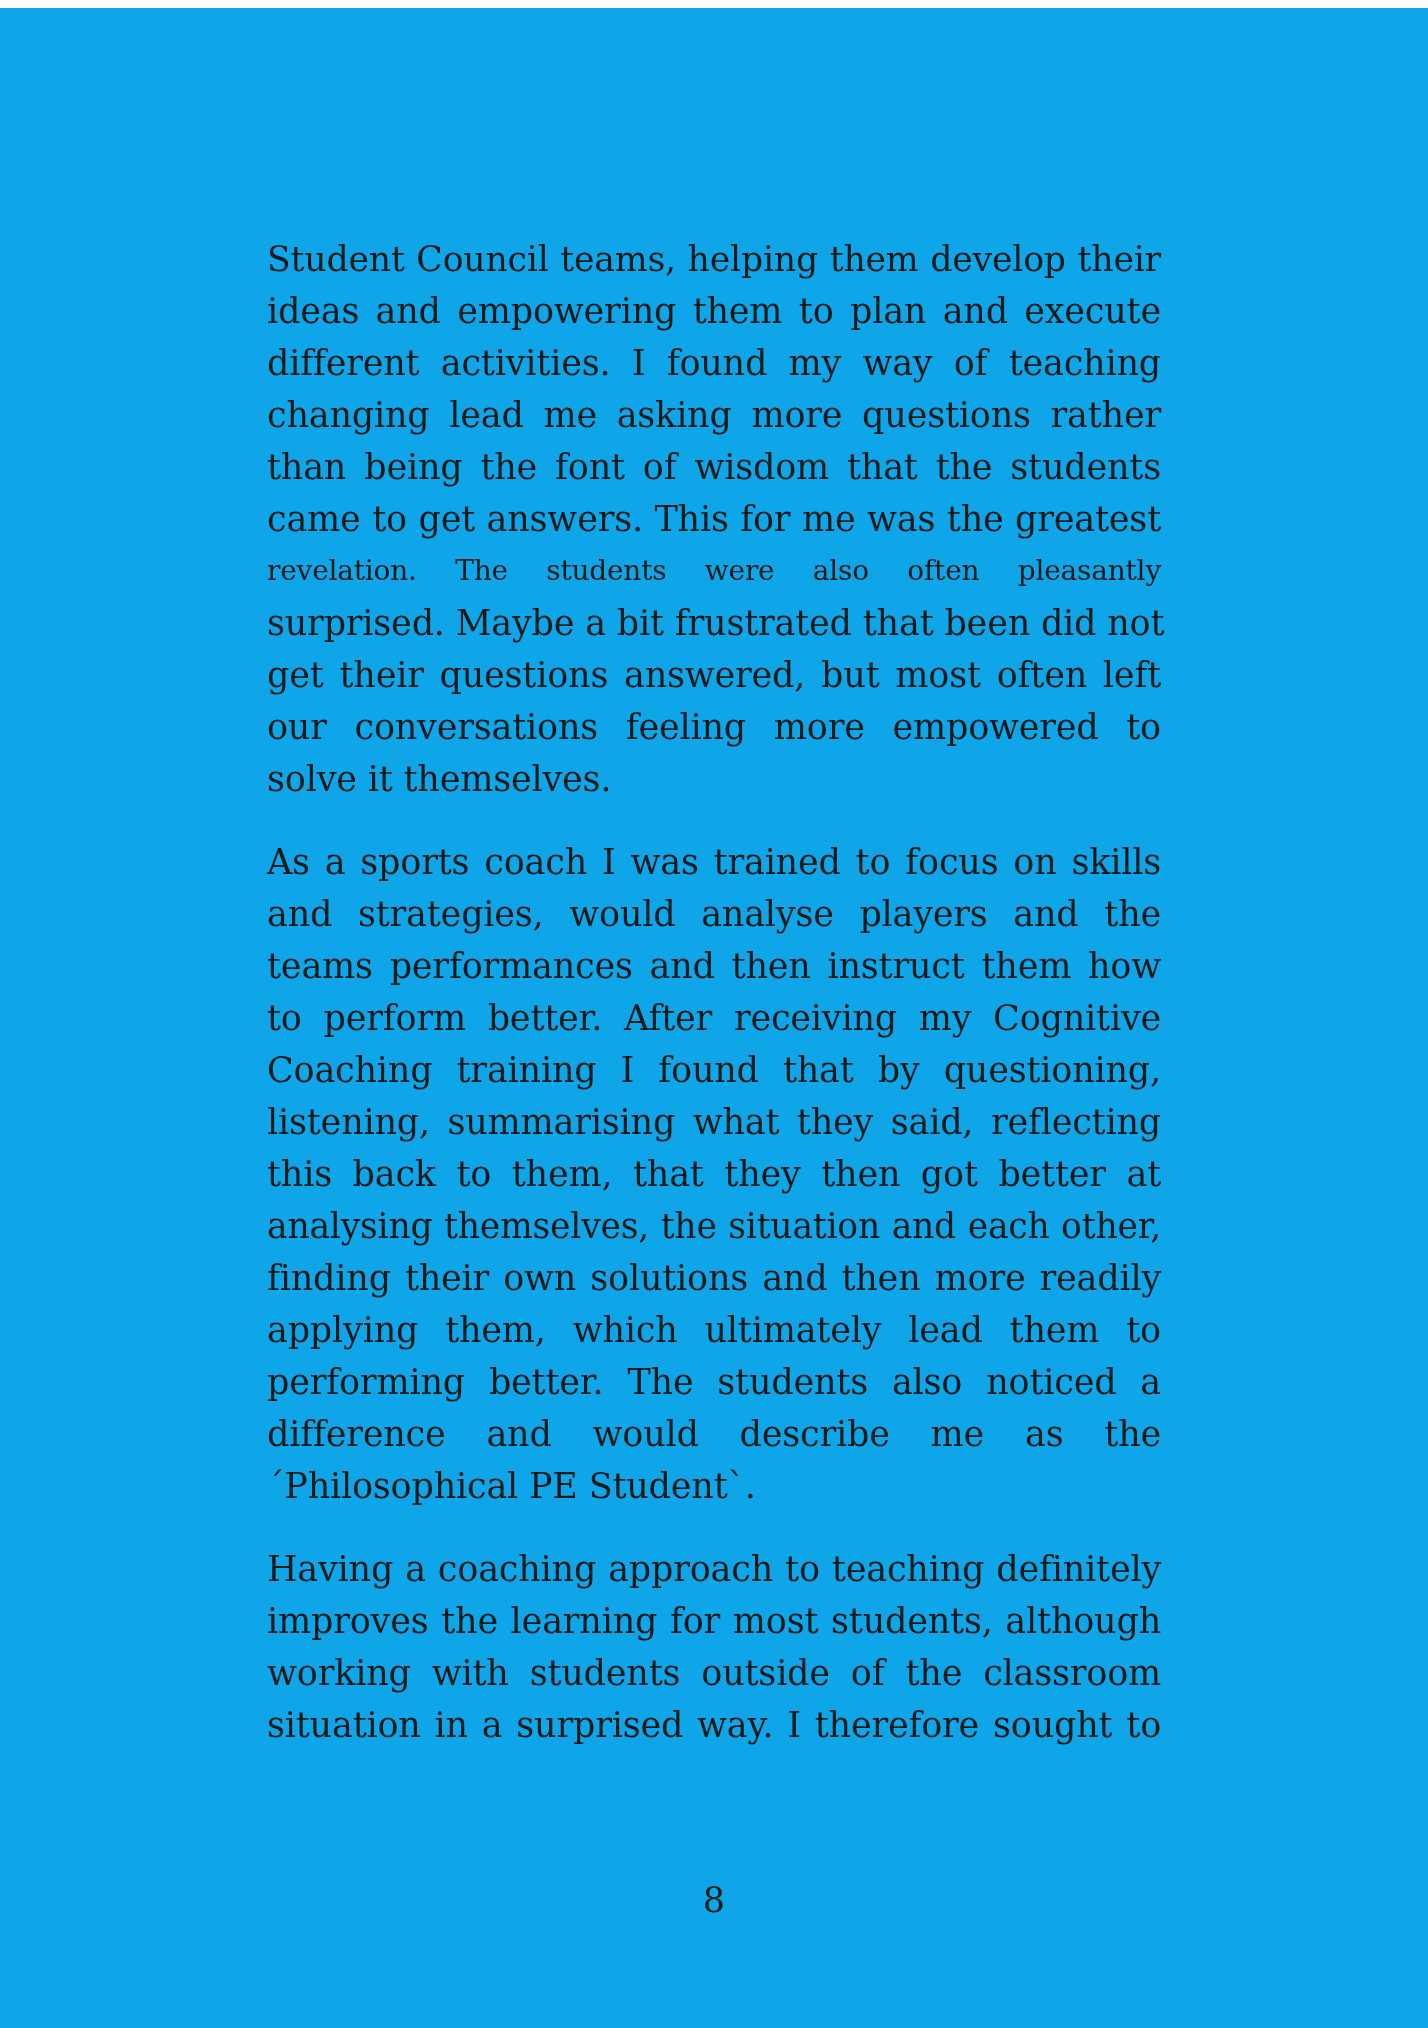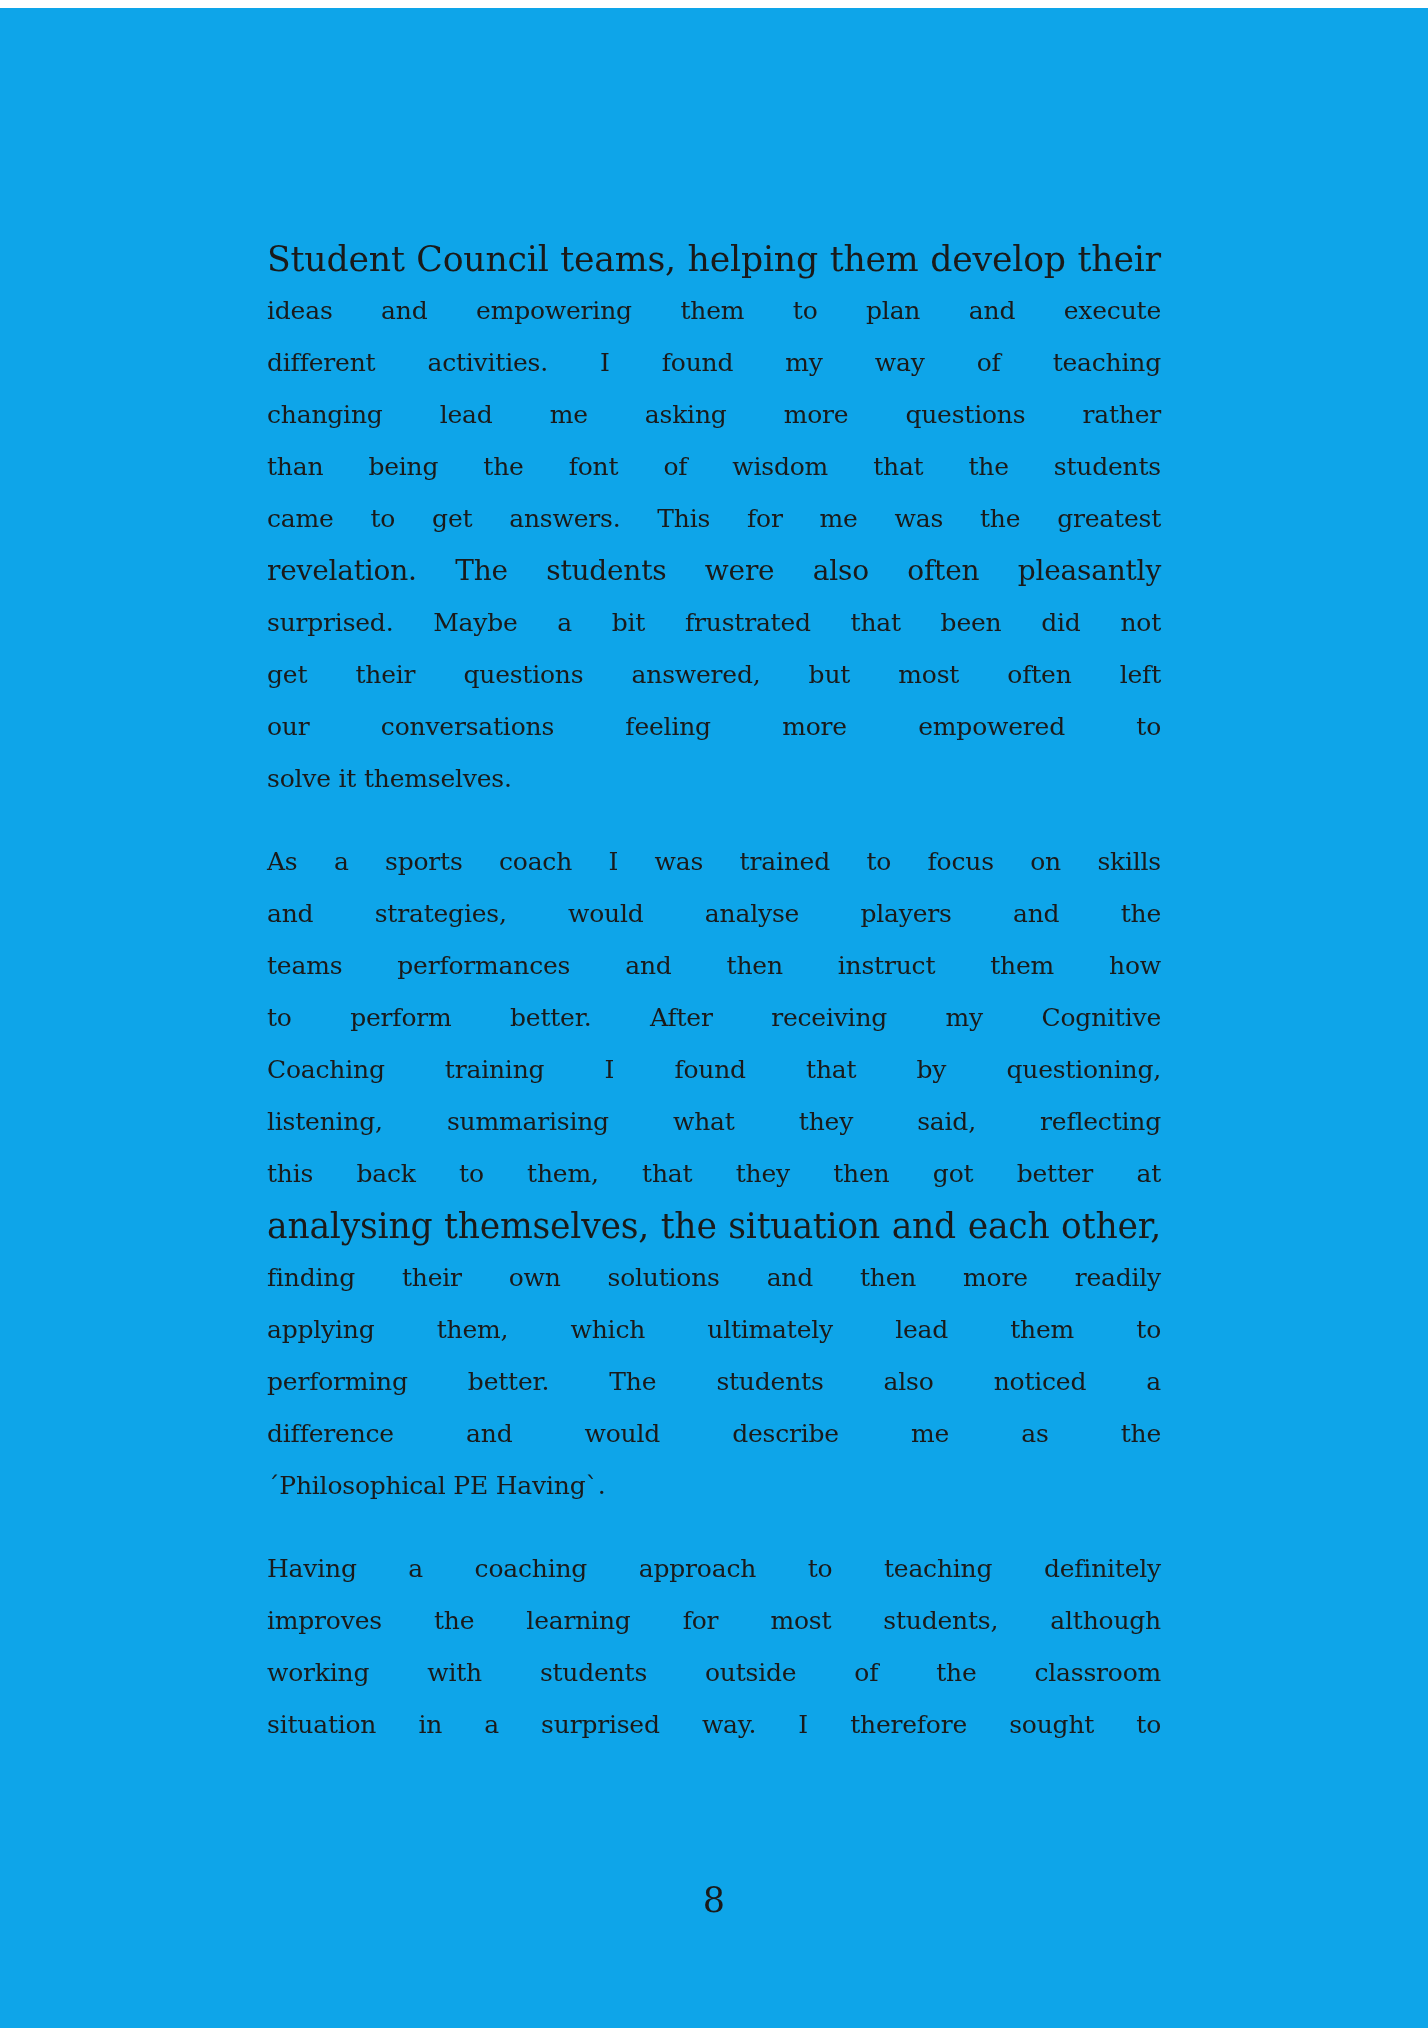--- a/index.html
+++ b/index.html
@@ -29,21 +29,21 @@
       top: 225px;
       width: 894px;
     }
     .paragraph {
       margin: 0 0 31px 0;
     }
     .line {
       display: block;
       height: 52px;
       line-height: 52px;
-      font-size: 25px;
+      font-size: 35px;
       white-space: nowrap;
       text-align: justify;
       text-align-last: justify;
       letter-spacing: -0.2px;
     }
     .line.last {
       text-align: center;
       text-align-last: left;
     }
     .page-number {
@@ -82,21 +82,21 @@
       <span class="line" style="">teams performances and then instruct them how</span>
       <span class="line" style="">to perform better. After receiving my Cognitive</span>
       <span class="line" style="">Coaching training I found that by questioning,</span>
       <span class="line" style="">listening, summarising what they said, reflecting</span>
       <span class="line" style="">this back to them, that they then got better at</span>
       <span class="line" style="font-size: 34.5544px;">analysing themselves, the situation and each other,</span>
       <span class="line" style="">finding their own solutions and then more readily</span>
       <span class="line" style="">applying them, which ultimately lead them to</span>
       <span class="line" style="">performing better. The students also noticed a</span>
       <span class="line" style="">difference and would describe me as the</span>
-      <span class="line last" style="">´Philosophical PE Having`.</span>
+      <span class="line last" style="">´Philosophical PE Student`.</span>
     </p>
 
     <p class="paragraph">
       <span class="line" style="">Having a coaching approach to teaching definitely</span>
       <span class="line" style="">improves the learning for most students, although</span>
       <span class="line" style="">working with students outside of the classroom</span>
       <span class="line" style="">situation in a surprised way. I therefore sought to</span>
     </p>
 
   </div>

